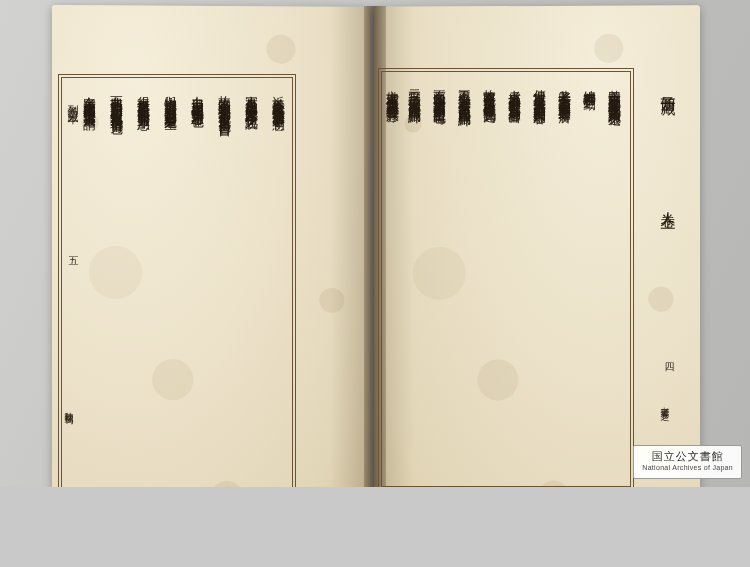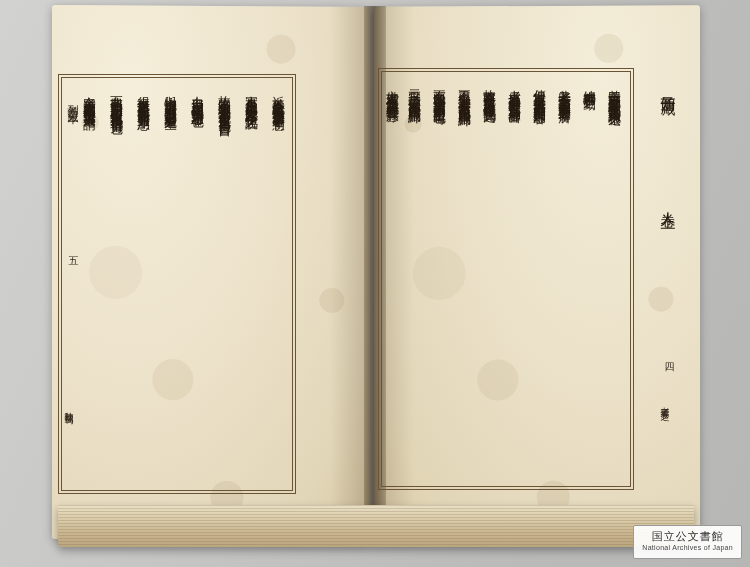--- a/index.html
+++ b/index.html
@@ -3,21 +3,21 @@
 <meta charset="utf-8">
 <style>
   html, body {
     margin: 0;
     padding: 0;
     background: #c9c9c9;
   }
   #page {
     position: relative;
     width: 750px;
-    height: 567px;
+    height: 487px;
     overflow: hidden;
     background: #fdba74;
     font-family: "DejaVu Sans", sans-serif;
   }
   
   .backdrop {
     position: absolute;
     inset: 0;
     background:
       linear-gradient(115deg, #d2d2d0 0%, #c6c6c4 40%, #bcbcba 70%, #b6b6b4 100%);

